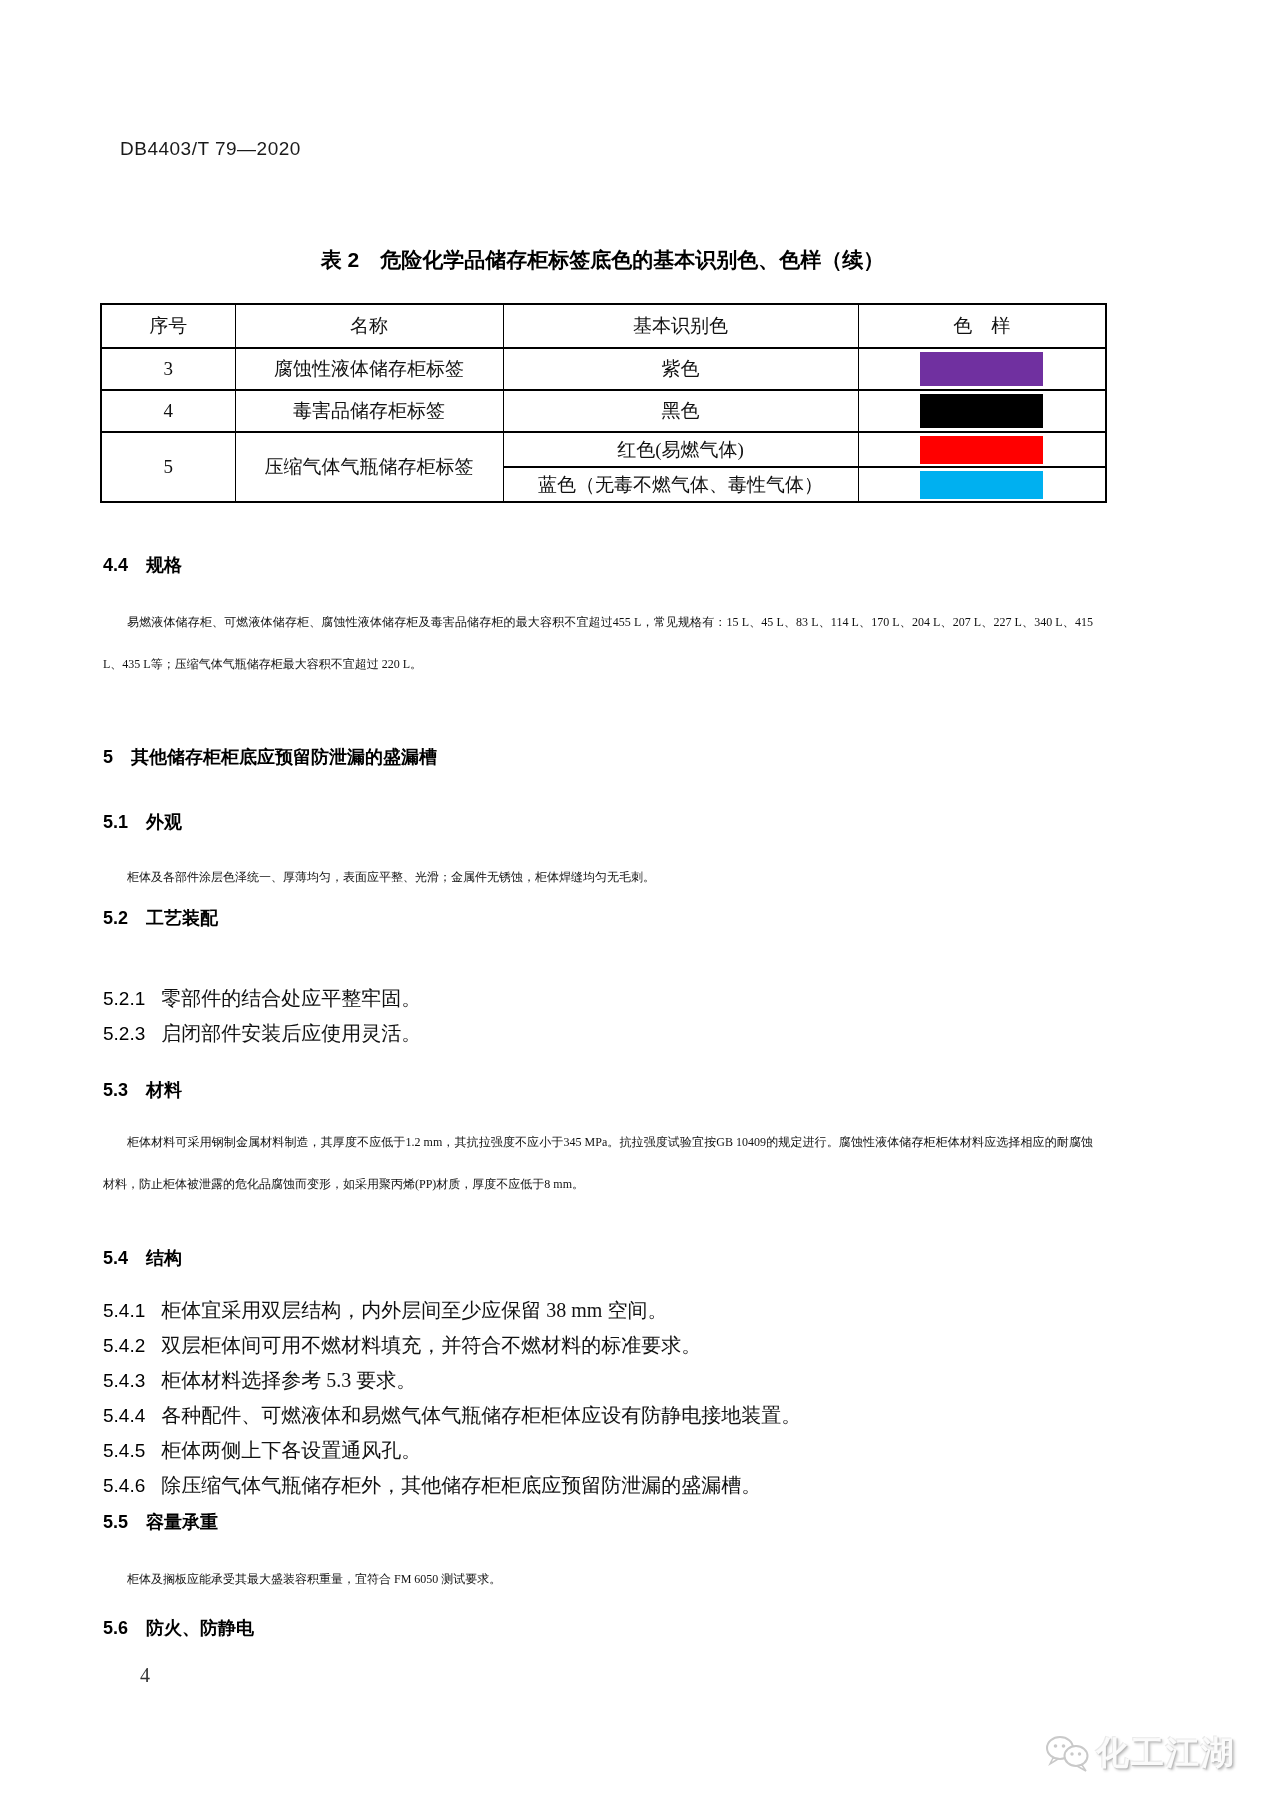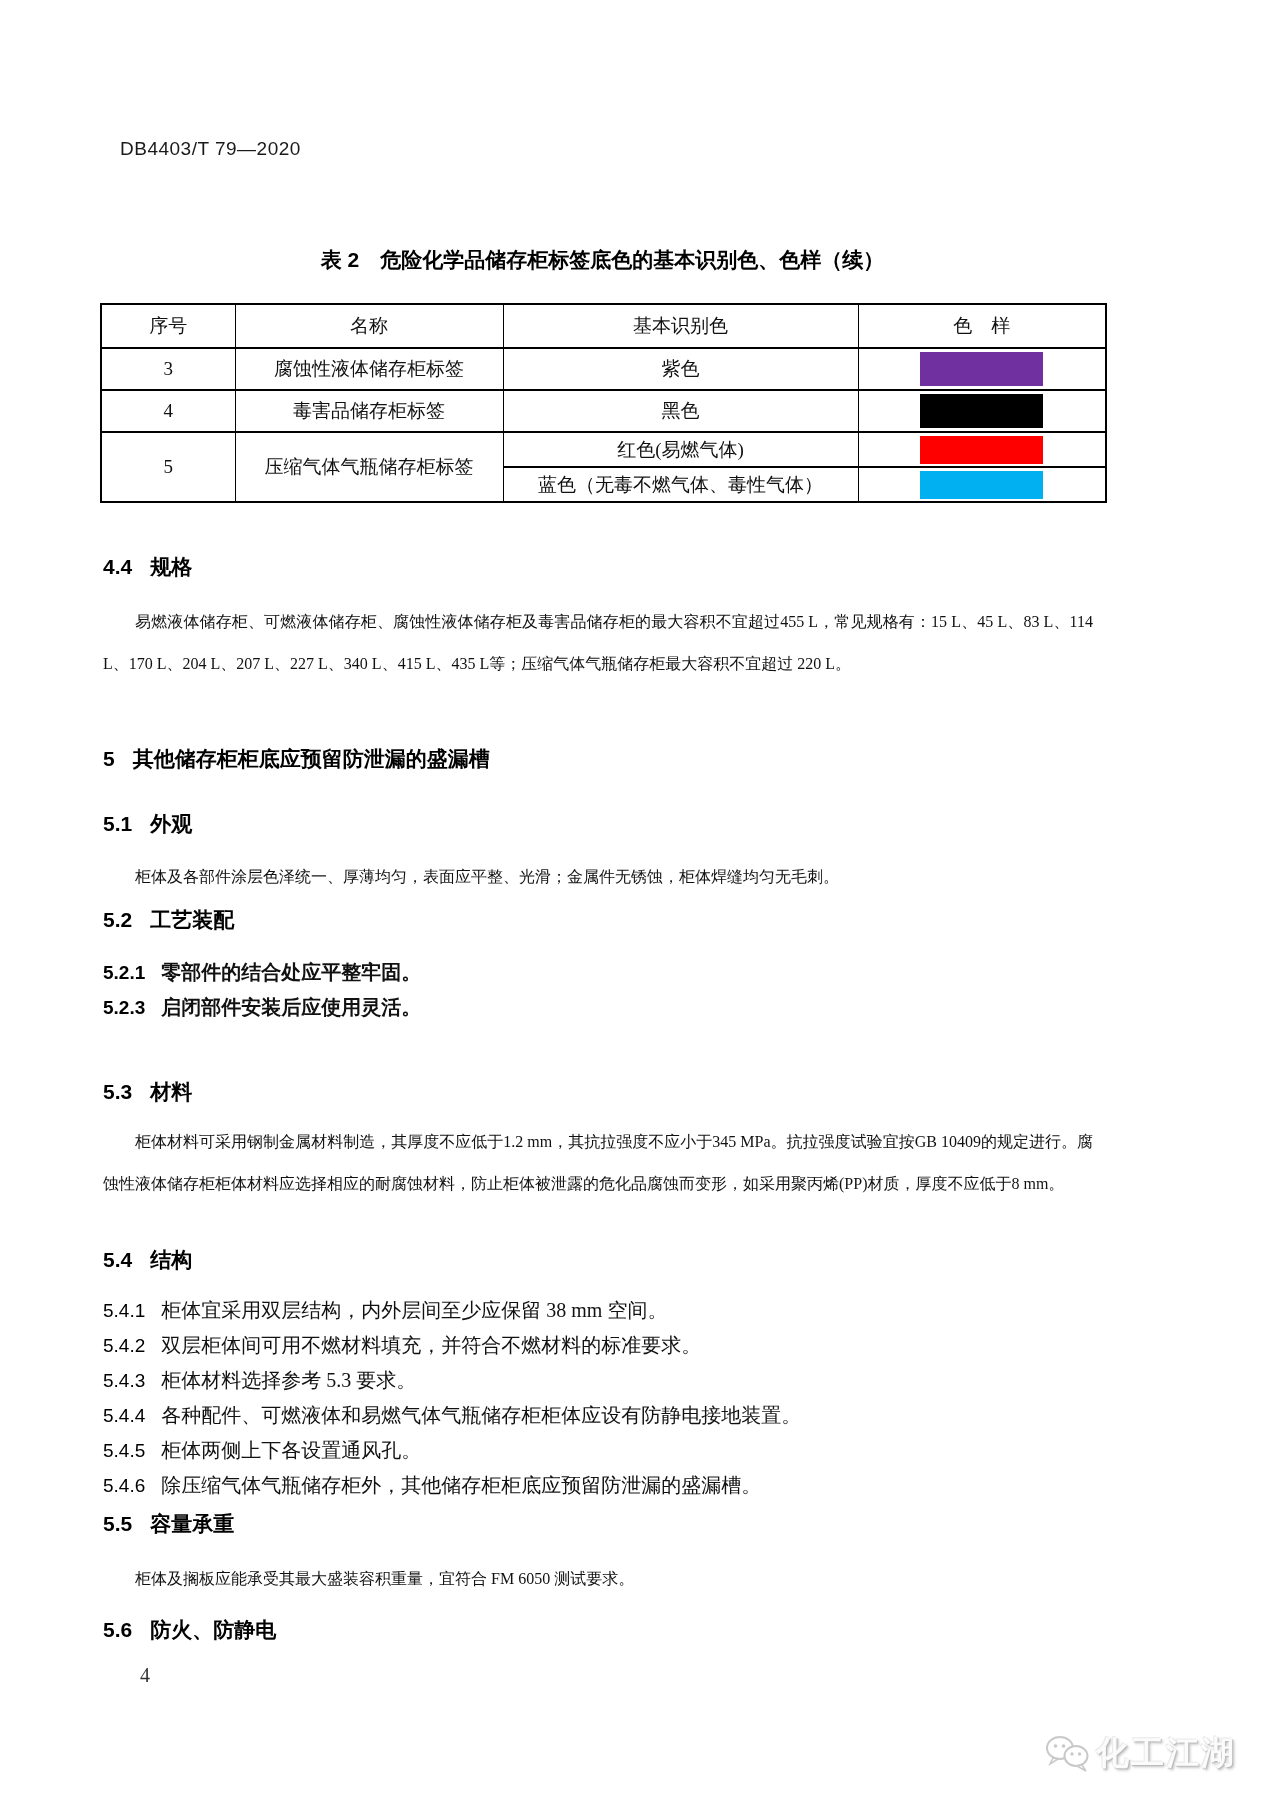--- a/index.html
+++ b/index.html
@@ -31,41 +31,41 @@
   table.color-table tr { border-top:2px solid #000; }
   table.color-table thead th { height:44px; font-weight:400; white-space:pre-wrap; }
   tr.row-tall td { height:42px; }
   tr.row-short td { height:35px; }
   .swatch { width:123px; margin:0 auto; }
   .swatch.tall { height:34px; }
   .swatch.short { height:28px; }
   .section-heading {
     position:absolute; left:103px; width:1000px;
     font-family:"Liberation Sans", sans-serif; font-weight:700;
-    font-size:21px; color:#000;
+    font-size:18px; color:#000;
   }
   .section-heading .hnum { display:inline-block; margin-right:18px; }
   .para {
     position:absolute; left:103px; width:990px;
-    font-size:16px; line-height:42px; text-align:justify;
+    font-size:12px; line-height:42px; text-align:justify;
     text-indent:2em; color:#111;
   }
   .clause-list { position:absolute; left:103px; width:995px; }
   .clause {
     font-size:20px; line-height:34px; color:#111;
     text-align:justify;
   }
   .clause .cnum {
     font-family:"Liberation Sans", sans-serif; font-size:19px;
     display:inline-block; margin-right:16px; color:#000;
   }
   .h44 { top:553px; } .p44 { top:601px; }
   .h5  { top:745px; }
   .h51 { top:810px; } .p51 { top:856px; }
-  .h52 { top:906px; } .l52 { top:955px;font-weight:bold; }
+  .h52 { top:906px; } .l52 { top:981px; }
   .h53 { top:1078px; } .p53 { top:1121px; }
   .h54 { top:1246px; } .l54 { top:1293px; }
   .h55 { top:1510px; } .p55 { top:1558px; }
   .h56 { top:1616px; }
   .page-number {
     position:absolute; top:1664px; left:140px;
     font-size:20px; color:#333;
   }
   .footer-watermark {
     position:absolute; top:1731px; left:1042px; width:220px;

